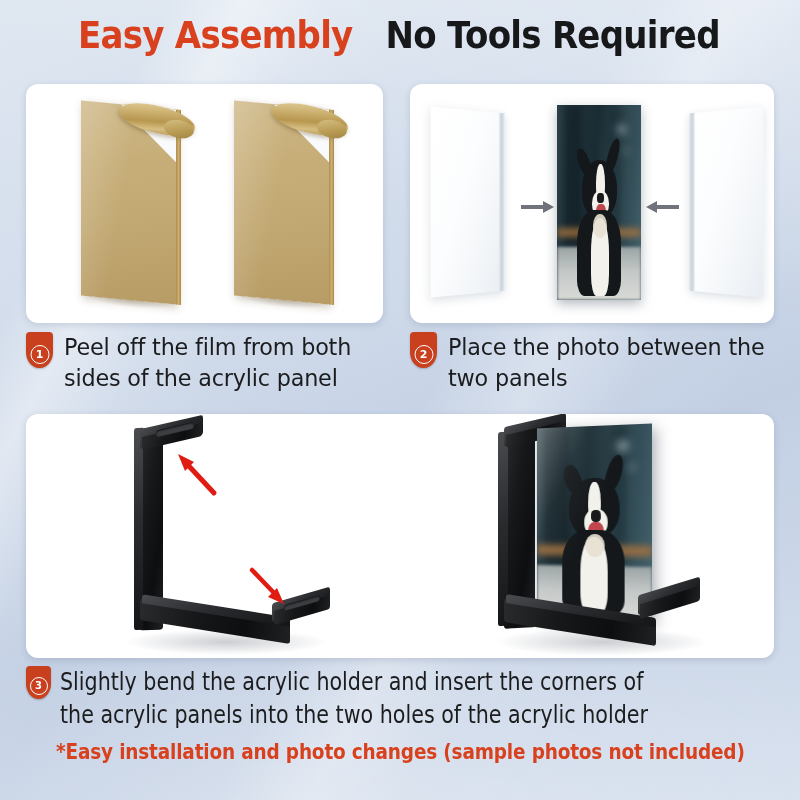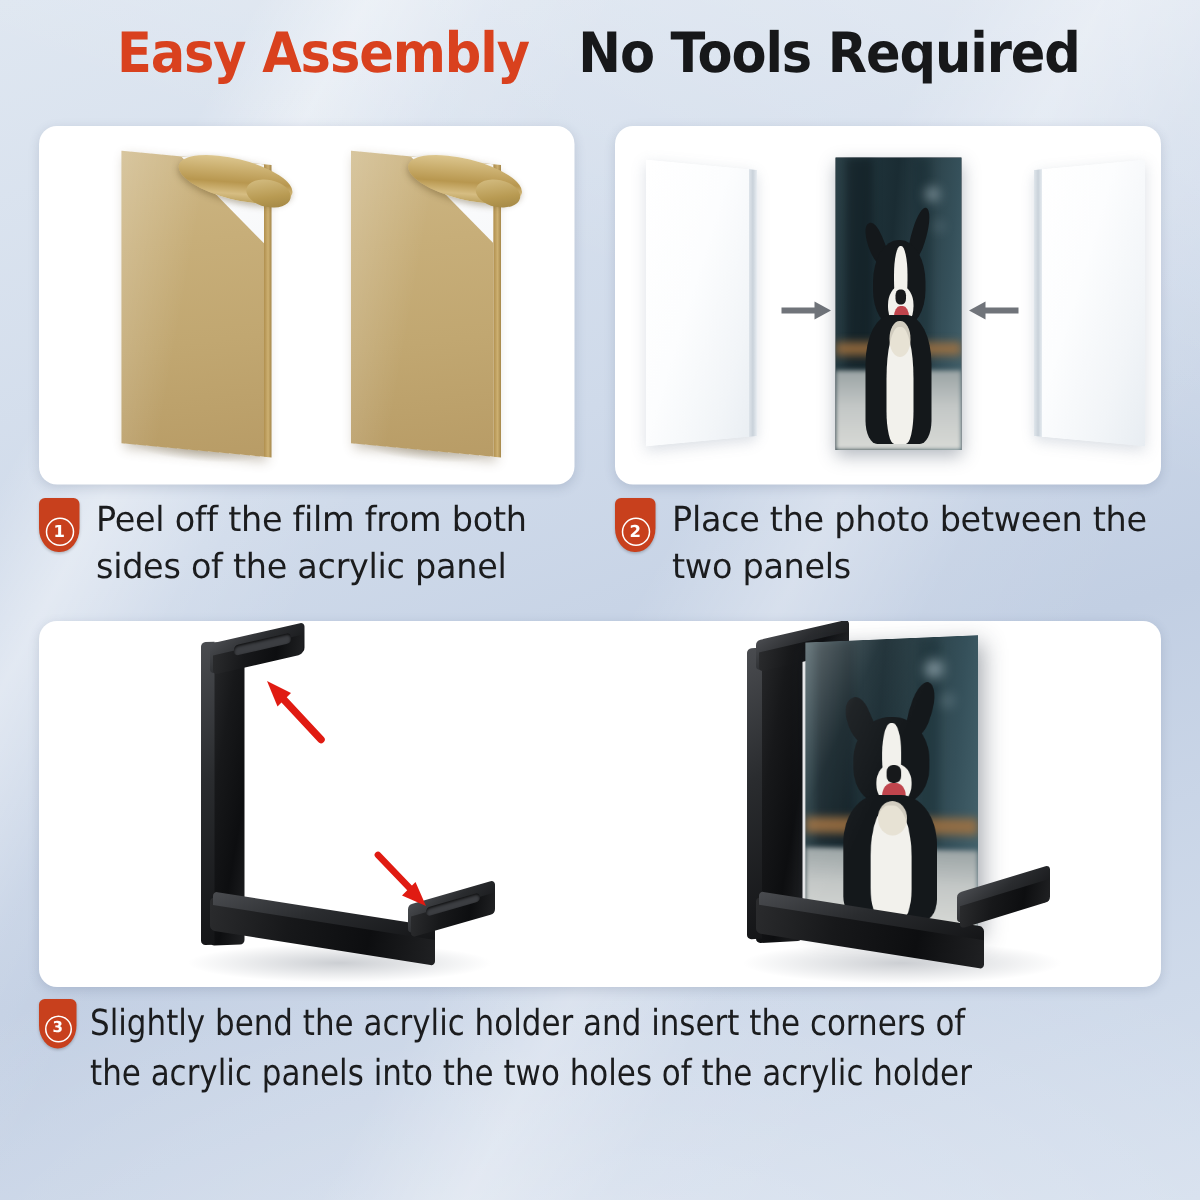--- a/index.html
+++ b/index.html
@@ -478,14 +478,17 @@
     <div class="step-text">Place the photo between the two panels</div>
   </div>
 
   <div class="step" id="step-3">
     <div class="badge">
       <div class="badge-inner">3</div>
     </div>
     <div class="step-text">Slightly bend the acrylic holder and insert the corners of the acrylic panels into the two holes of the acrylic holder</div>
   </div>
 
+  <div class="footer">
+    <span class="footer-text">*Easy installation and photo changes (sample photos not included)</span>
+  </div>
 
 </div>
 
 </body></html>

